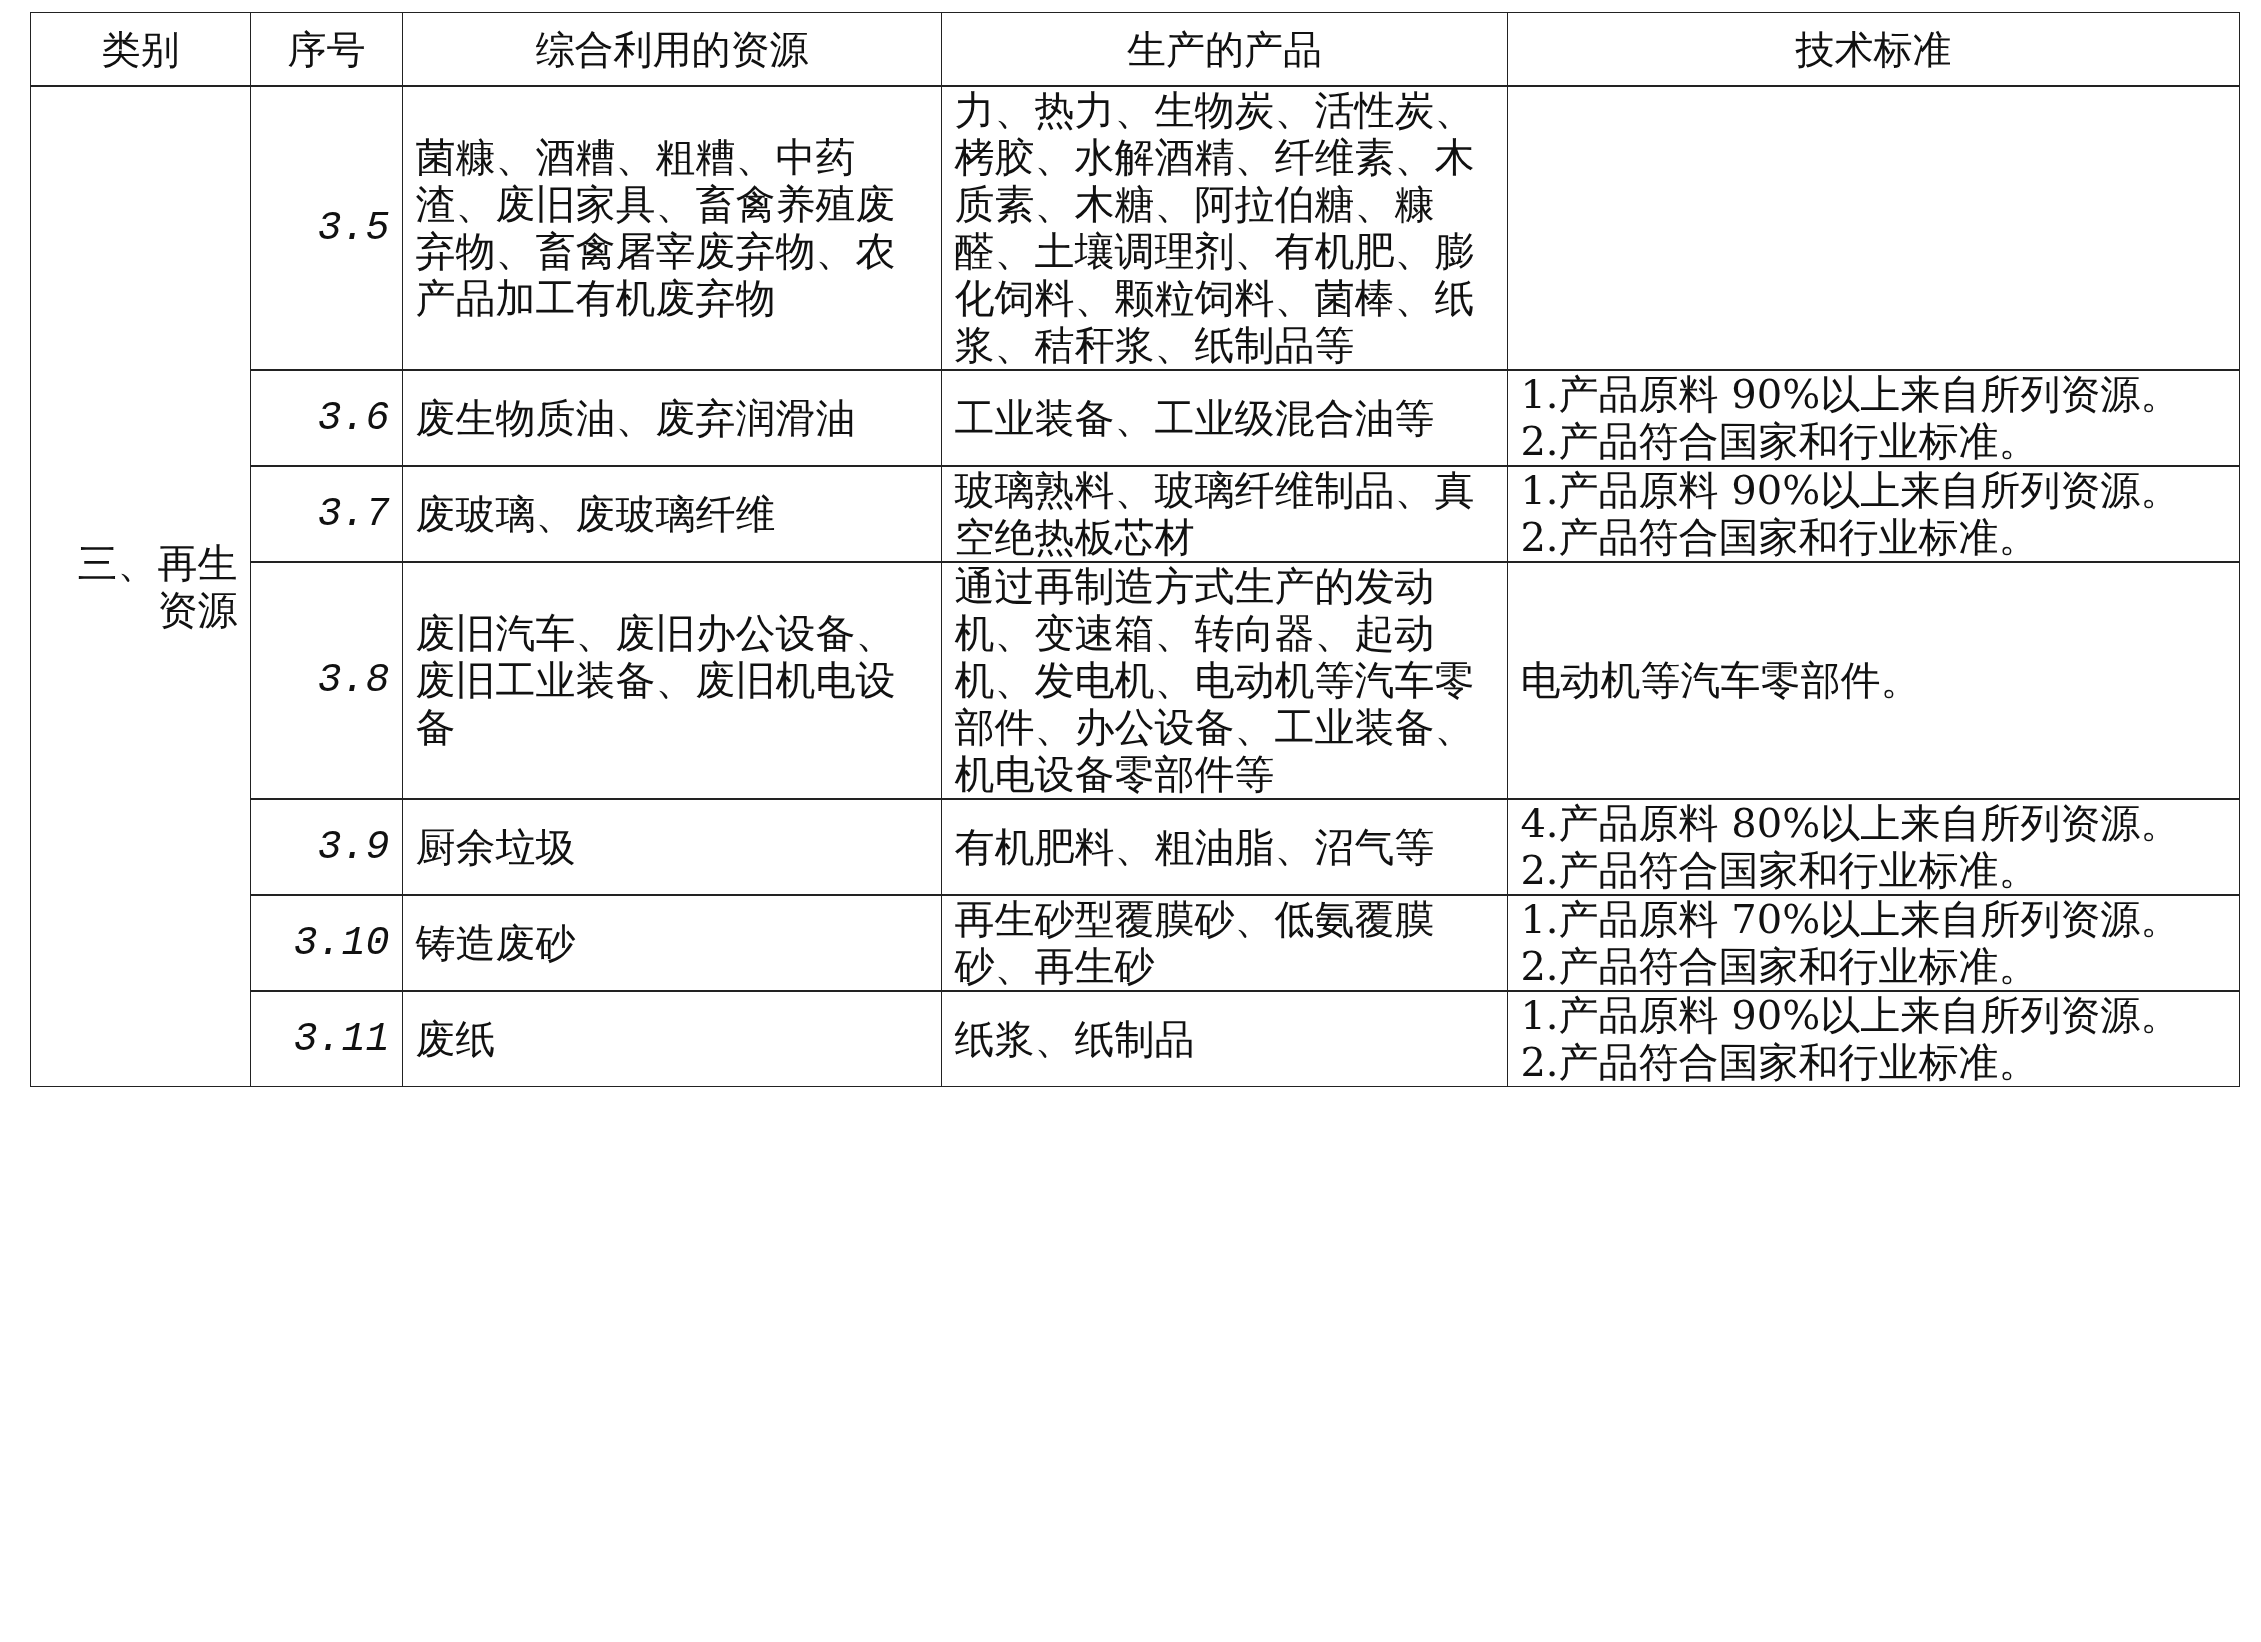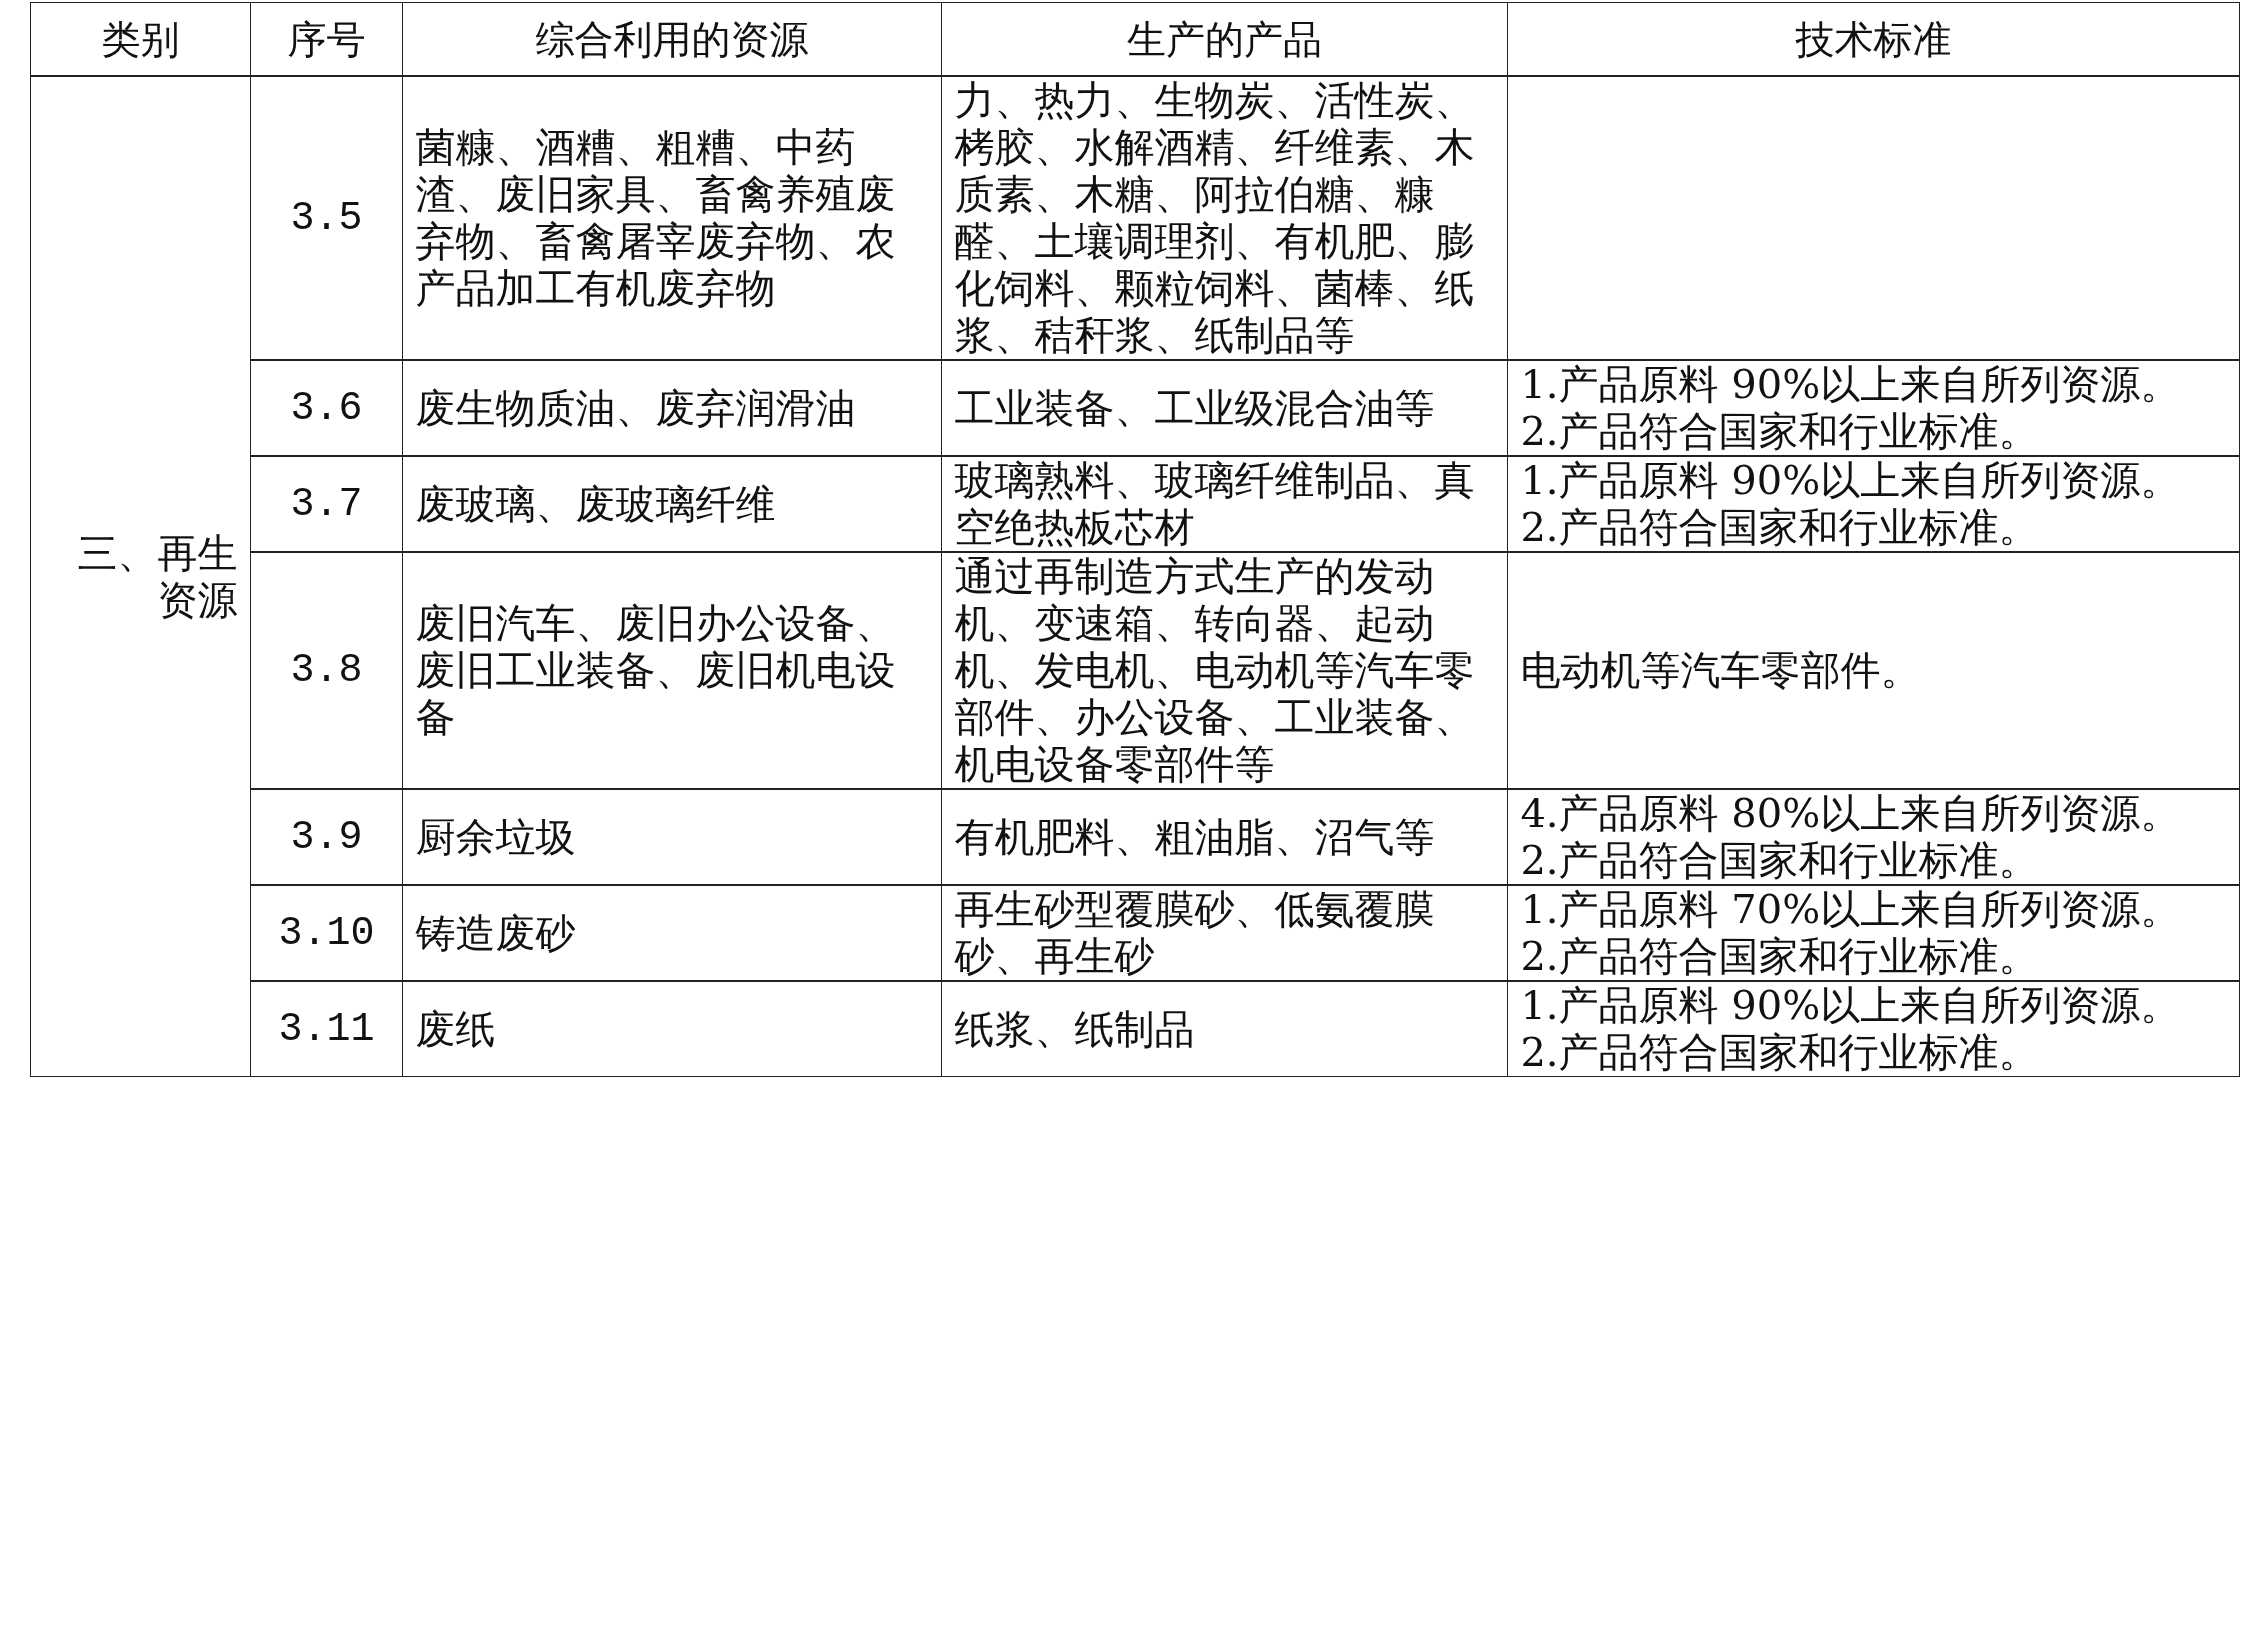--- a/index.html
+++ b/index.html
@@ -18,43 +18,44 @@
     .page {
       position: absolute;
       left: 0;
       top: 0;
       width: 2261px;
       height: 1643px;
     }
     table.resource-table {
       position: absolute;
       left: 30px;
-      top: 2px;
+      top: 12px;
       width: 2209px;
       border-collapse: collapse;
       table-layout: fixed;
     }
     table.resource-table td, table.resource-table th {
       border: 1.7px solid #222222;
       padding: 0 12.4px;
       vertical-align: middle;
       font-size: 40px;
       line-height: 47px;
       font-weight: normal;
     }
     table.resource-table th {
       font-family: "DejaVu Sans", "Liberation Sans", sans-serif;
       font-size: 39px;
       height: 72px;
       text-align: center;
       border-bottom: 2.8px solid #222222;
     }
     td.num {
-      text-align: center;
+      text-align: right;
       font-family: "Liberation Mono", "DejaVu Sans Mono", monospace;
+      font-style: italic;
     }
     td.category {
       vertical-align: middle;
       padding-left: 12.4px;
       text-align: right;
     }
     tr.row-35 td { height: 231px; }
     tr.row-36 td { height: 92px; }
     tr.row-37 td { height: 92px; }
     tr.row-38 td { height: 187px; }

